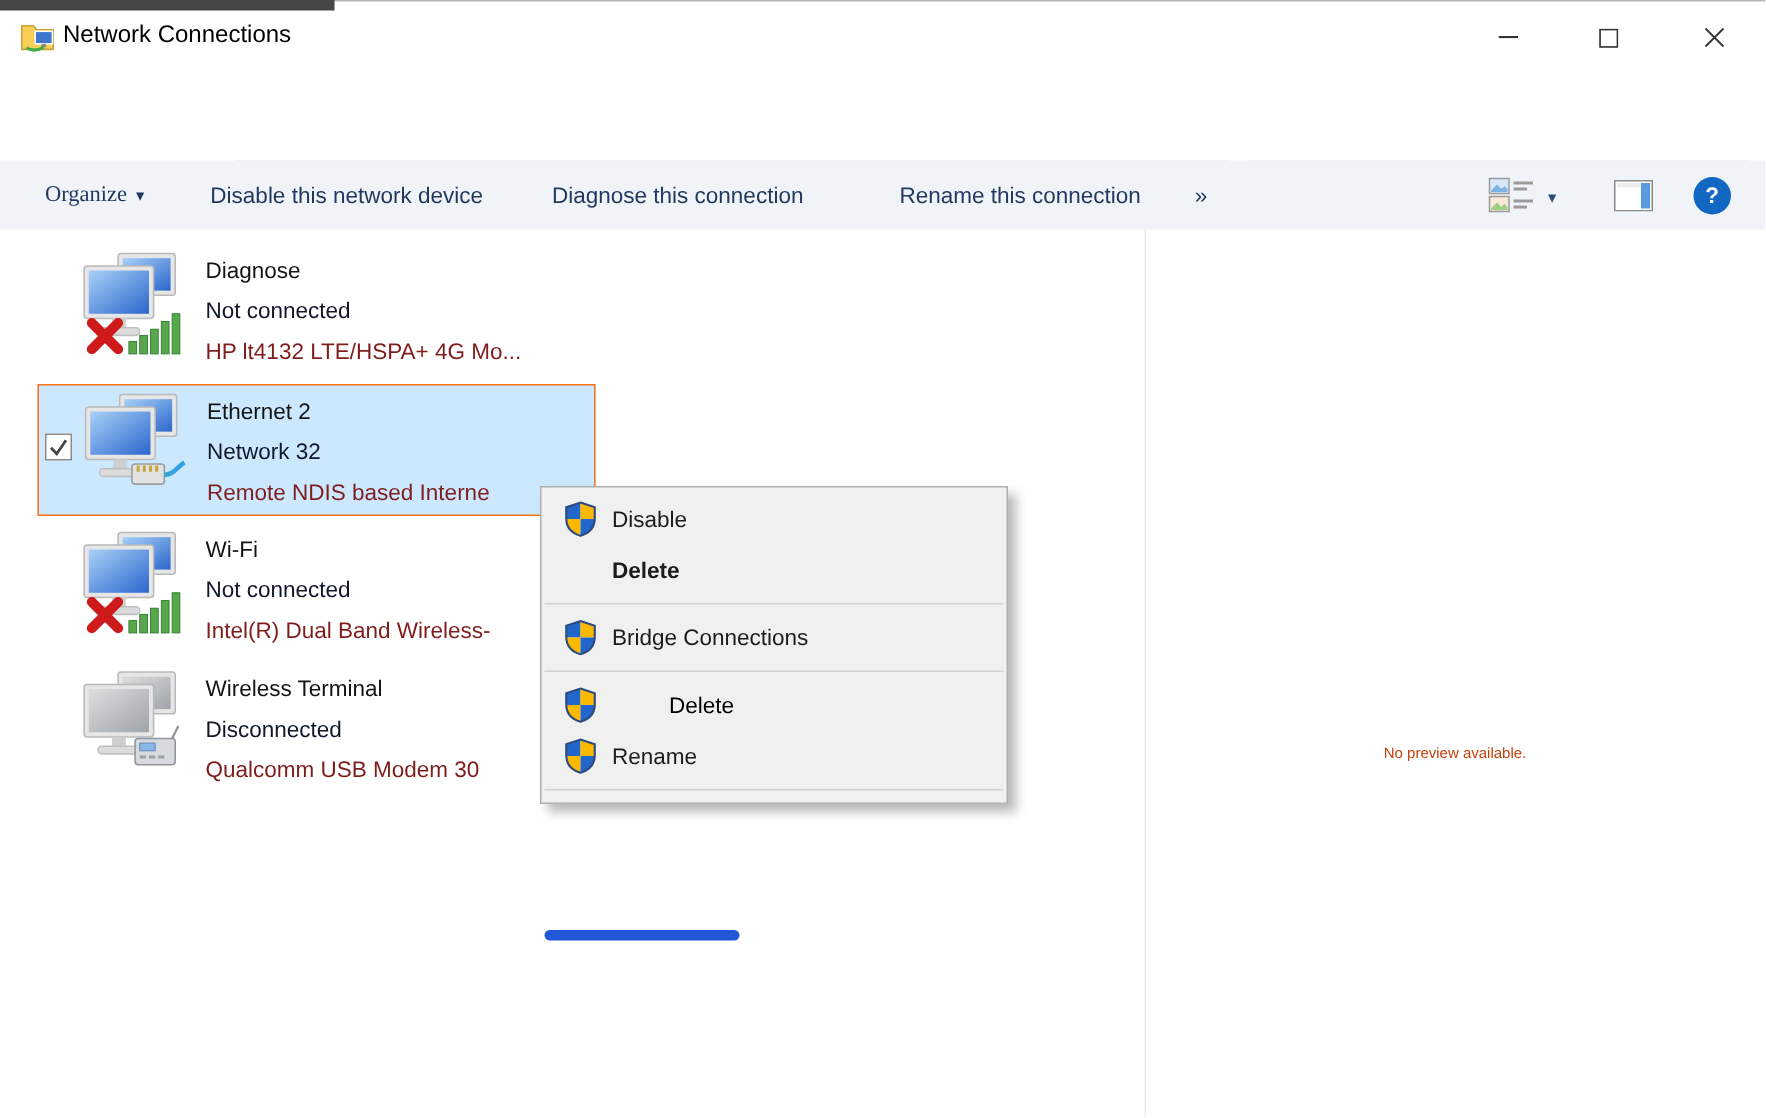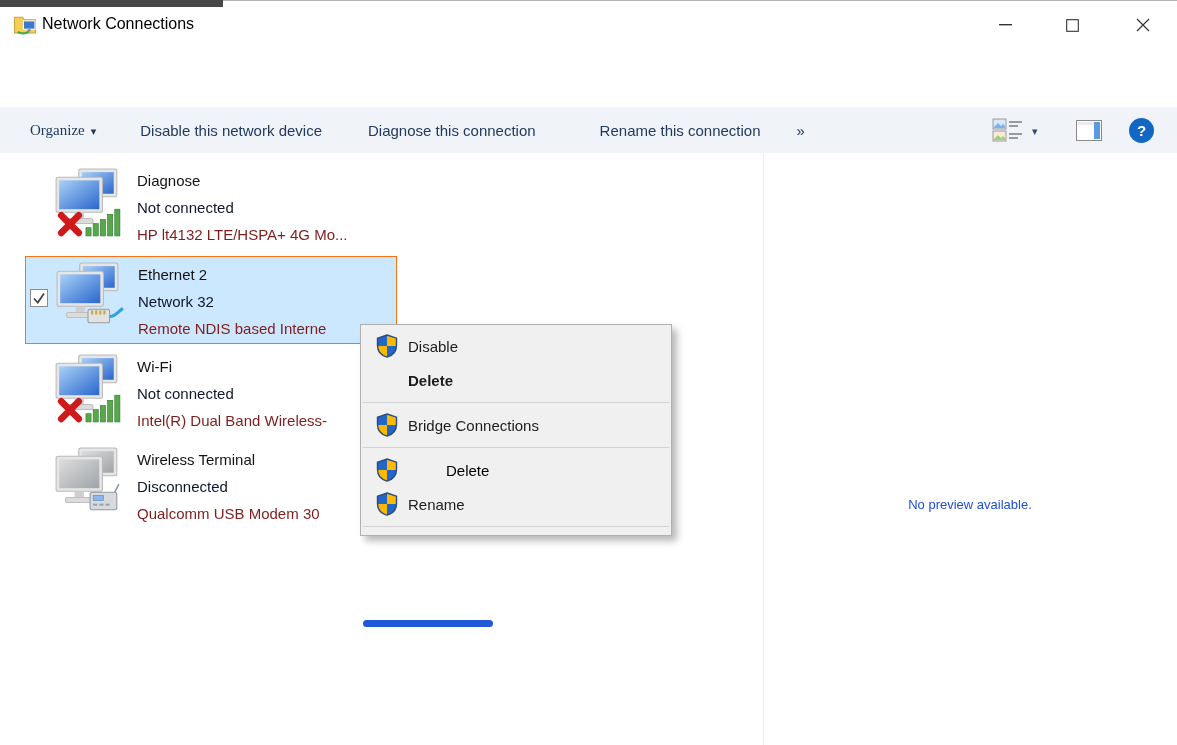--- a/index.html
+++ b/index.html
@@ -49,21 +49,21 @@
   
   .conn{position:absolute;left:25px;width:372px;height:88px;box-sizing:border-box;}
   .conn.selected{background:#cce8ff;border:1px solid #f97316;}
   .conn-icon{position:absolute;left:28px;top:5px;width:70px;height:70px;}
   .conn .name{position:absolute;left:112px;top:9px;font-size:15px;color:#141414;white-space:nowrap;}
   .conn .status{position:absolute;left:112px;top:36px;font-size:15px;color:#0f172a;white-space:nowrap;}
   .conn .device{position:absolute;left:112px;top:63px;font-size:15px;color:#7f1d1d;white-space:nowrap;}
   .checkbox{position:absolute;left:4px;top:32px;width:18px;height:18px;background:#fff;border:1px solid #8c8c8c;box-sizing:border-box;display:flex;align-items:center;justify-content:center;}
   
   .pane-divider{position:absolute;left:763px;top:153px;bottom:0;width:1px;background:#ececec;}
-  .preview-msg{position:absolute;left:763px;width:414px;top:497px;text-align:center;font-size:13px;color:#1d4ed8;}
+  .preview-msg{position:absolute;left:763px;width:414px;top:497px;text-align:center;font-size:10px;color:#c2410c;}
   
   .ctx{position:absolute;left:360px;top:324px;width:312px;box-sizing:border-box;background:#f0f0f0;border:1px solid #b0b0b0;box-shadow:5px 5px 7px rgba(0,0,0,0.28);padding:4px 0 3px 0;z-index:10;}
   .ctx-item{height:34px;display:flex;align-items:center;font-size:15px;color:#1c1c1c;padding-left:14px;position:relative;}
   .shield-slot{width:24px;height:26px;margin-right:9px;display:flex;align-items:center;justify-content:center;}
   .ctx-item.bold .ctx-label{font-weight:bold;}
   .ctx-item.disabled .ctx-label{color:#000000;margin-left:38px;}
   .ctx-item.highlight{background:#ffffff;height:37px;}
   .ctx-item.highlight::after{content:"";position:absolute;left:47px;right:3px;bottom:10px;height:1px;background:#4a4a4a;}
   .ctx-sep{height:1px;background:#d2d2d2;margin:5px 2px;}
   .blue-bar{position:absolute;left:363px;top:620px;width:130px;height:7px;border-radius:4px;background:#2257d8;z-index:11;}

